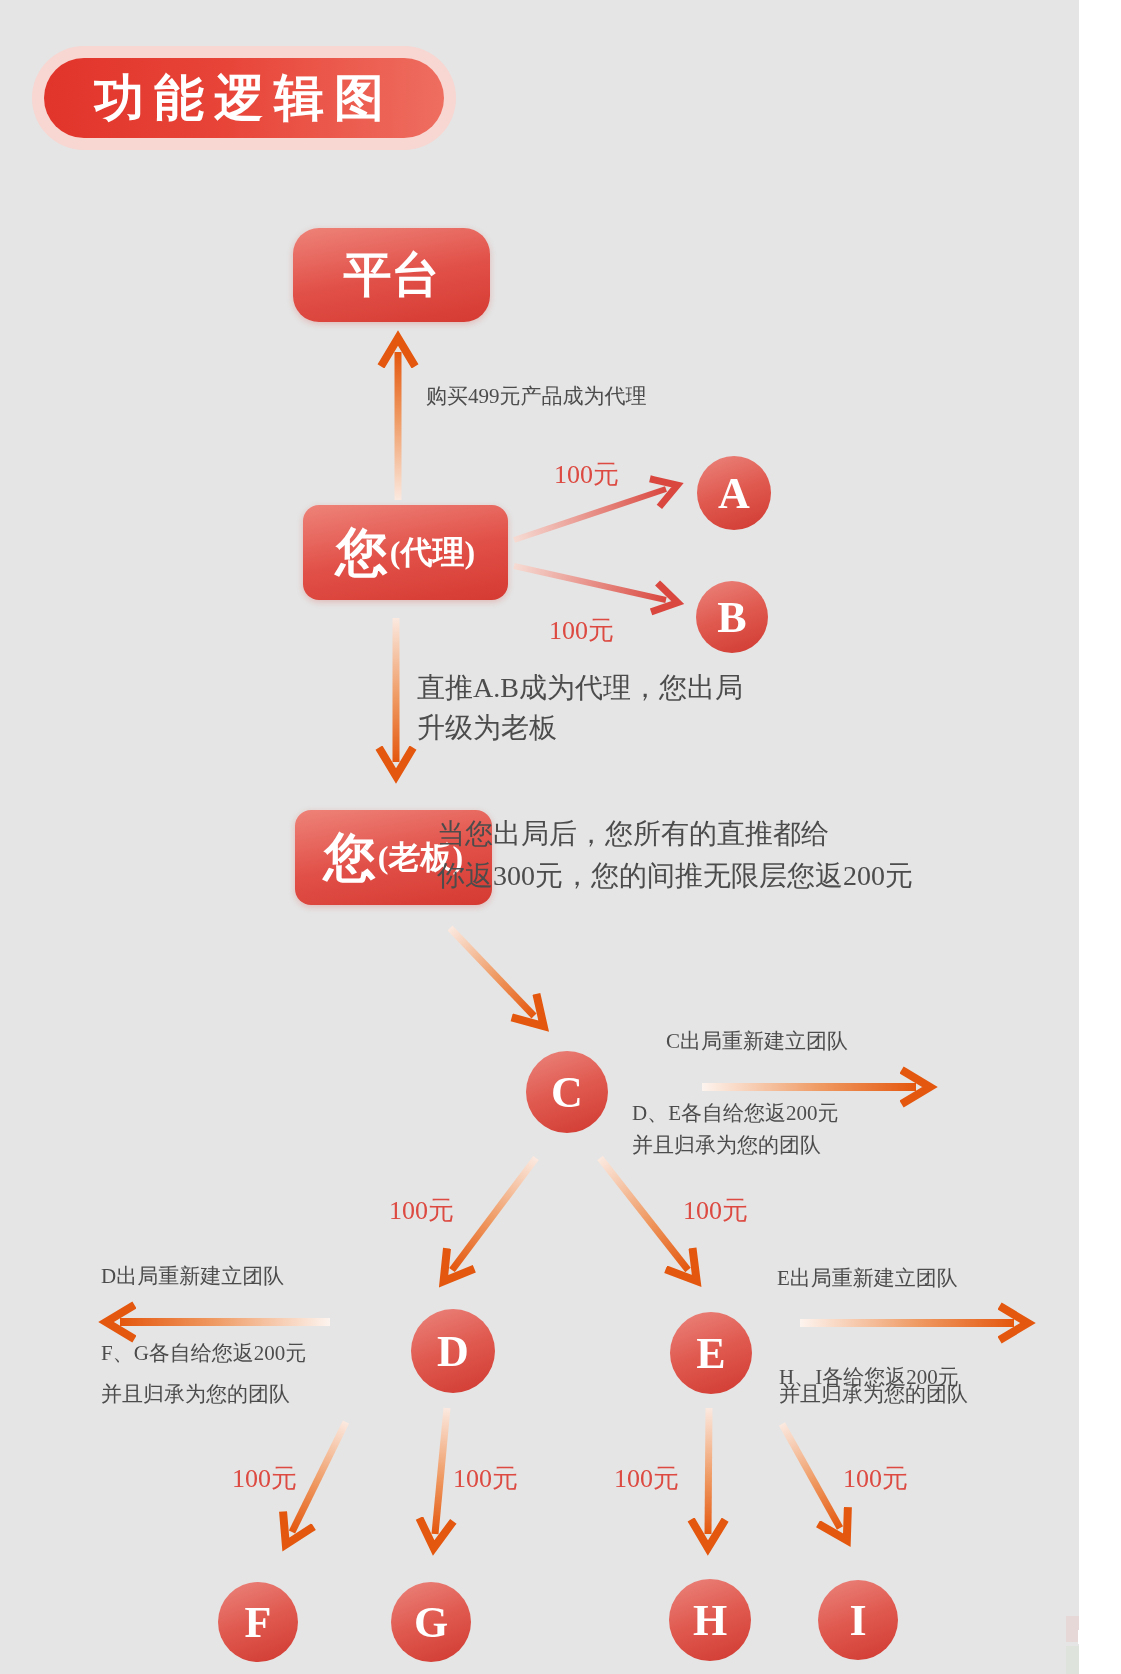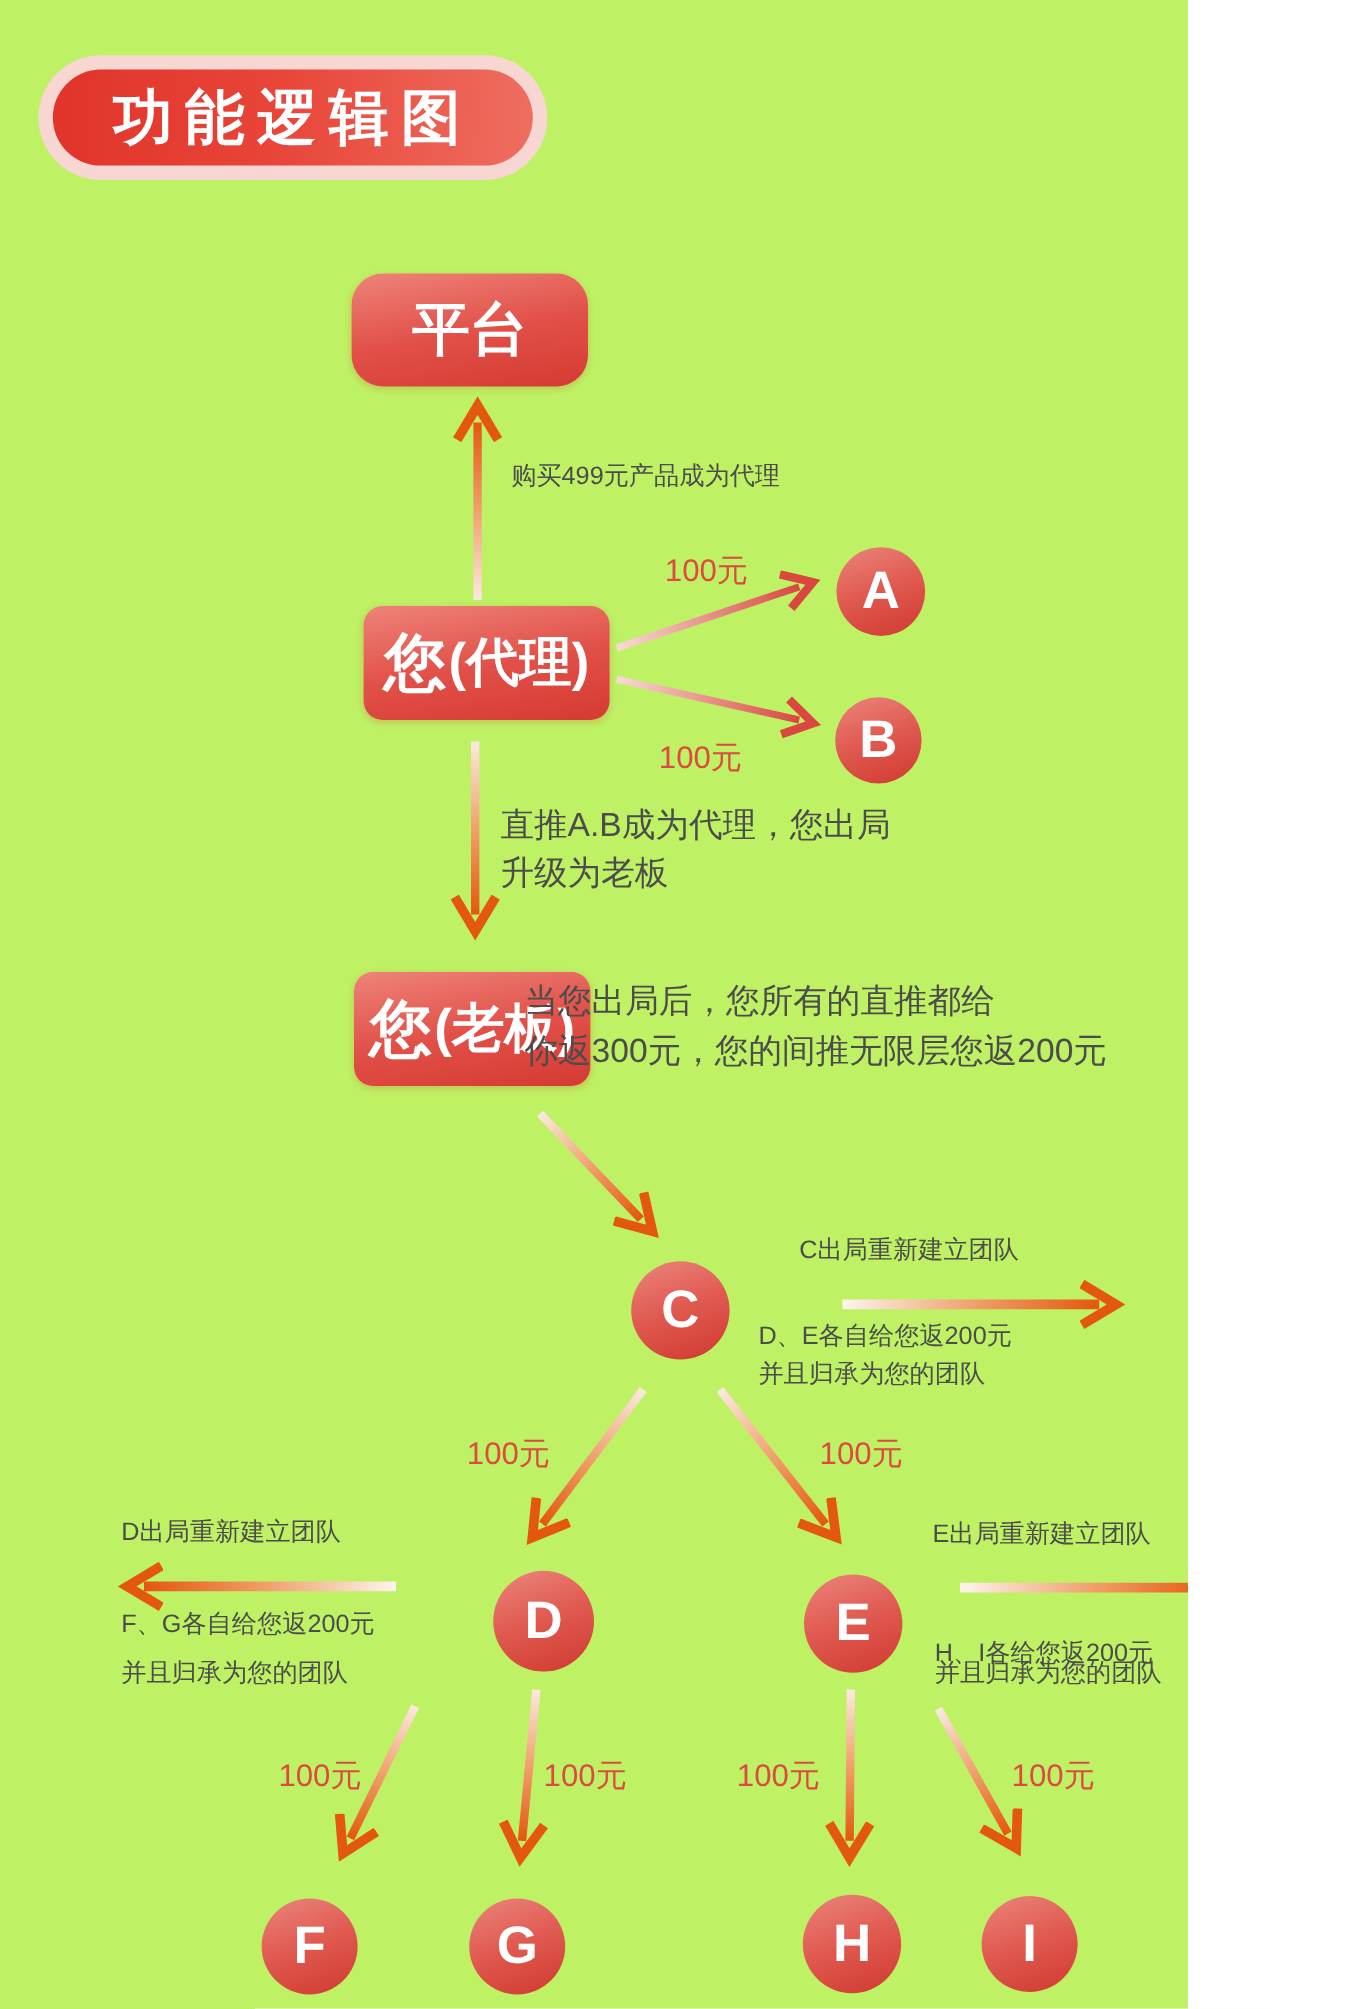--- a/index.html
+++ b/index.html
@@ -1,18 +1,18 @@
 <!DOCTYPE html>
 <html><head>
 <meta charset="utf-8">
 <style>
   html,body{margin:0;padding:0;background:#ffffff;}
   .canvas{
-    position:relative;width:990px;height:1674px;background:#bef264;overflow:hidden;
-    font-family:Liberation Sans, sans-serif;
+    position:relative;width:1079px;height:1674px;background:#e5e5e5;overflow:hidden;
+    font-family:Liberation Serif, serif;
   }
   .abs{position:absolute;white-space:nowrap;line-height:1;}
   svg.arrows{position:absolute;left:0;top:0;width:1121px;height:1674px;}
 
   
   .halo{
     position:absolute;left:32px;top:46px;width:424px;height:104px;border-radius:52px;
     background:#f8d6d1;
   }
   .pill{
@@ -23,21 +23,21 @@
   .pill span{color:#ffffff;font-size:50px;font-weight:bold;letter-spacing:10px;}
 
   
   .rbox{
     position:absolute;border-radius:16px;
     background:linear-gradient(170deg,#ee8379 0%,#e15048 52%,#d53a31 100%);
     display:flex;align-items:center;justify-content:center;color:#fff;font-weight:bold;
     box-shadow:0 2px 6px rgba(213,58,49,0.25);
   }
   .rbox .big{font-size:52px;}
-  .rbox .sub{font-size:44px;margin-left:2px;}
+  .rbox .sub{font-size:32px;margin-left:2px;}
   .box-platform{left:293px;top:228px;width:197px;height:94px;font-size:48px;border-radius:26px;}
   .box-agent{left:303px;top:505px;width:205px;height:95px;}
   .box-boss{left:295px;top:810px;width:197px;height:95px;}
 
   
   .circle{
     position:absolute;border-radius:50%;
     background:linear-gradient(160deg,#eb857d 0%,#e05a50 48%,#d03930 100%);
     display:flex;align-items:center;justify-content:center;
     color:#ffffff;font-weight:bold;font-size:44px;

